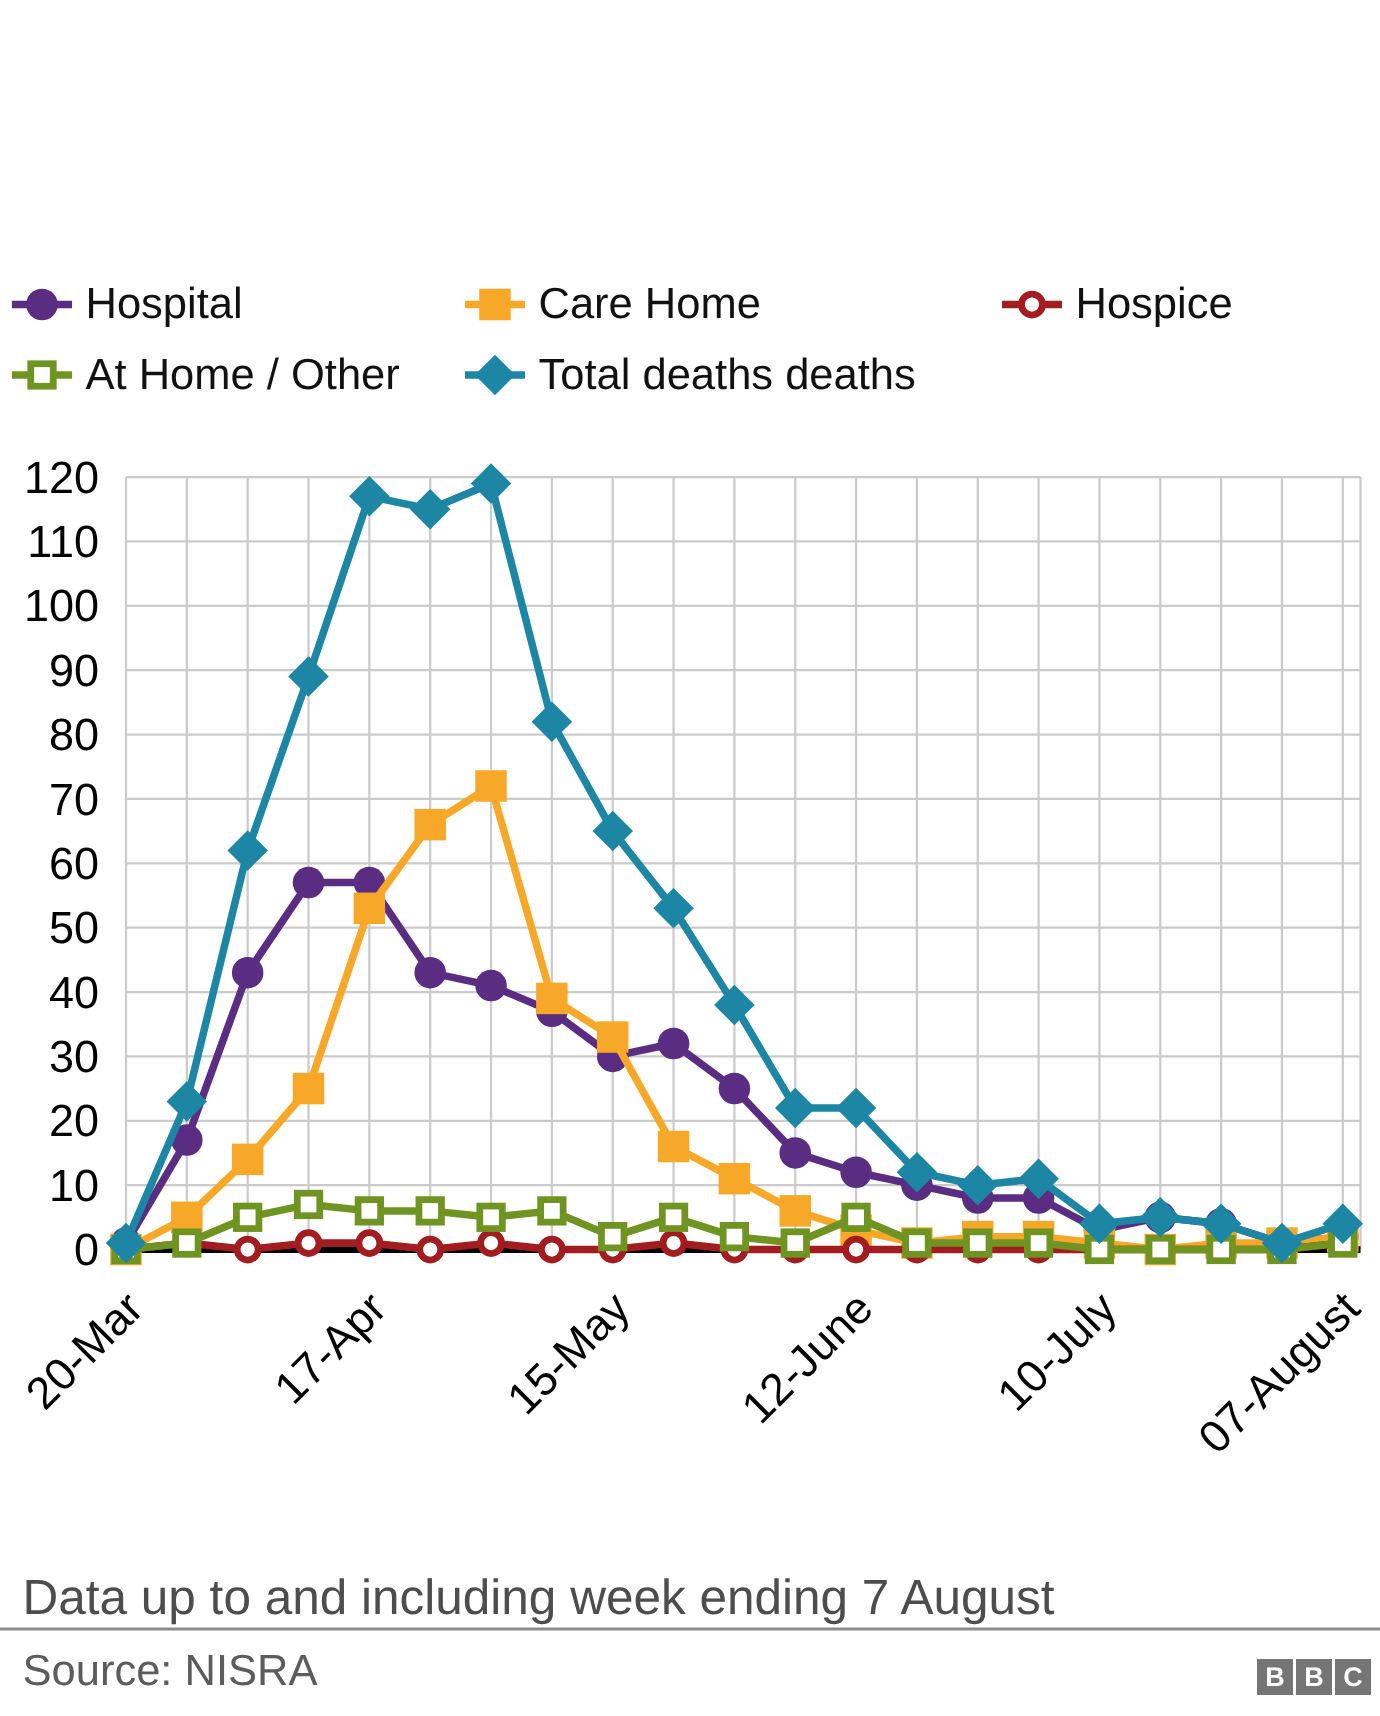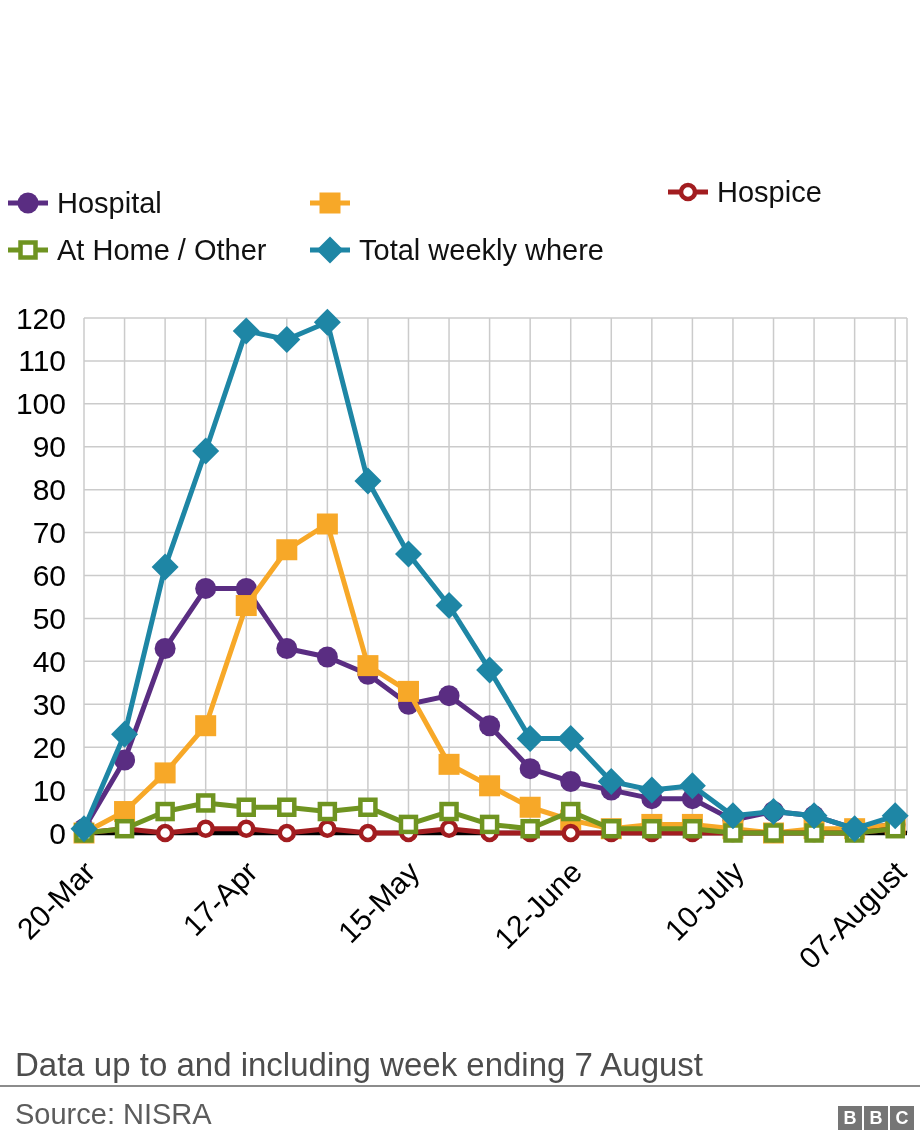--- a/index.html
+++ b/index.html
@@ -31,41 +31,42 @@
           <line x1="0" y1="17" x2="40" y2="17" stroke="#5a2d82" stroke-width="5"></line>
           <circle cx="20" cy="17" r="10.5" fill="#5a2d82"></circle>
         </svg>
         <span>Hospital</span>
       </div>
       <div class="legend-item" style="left: 310px; top: 186px;">
         <svg width="40" height="34">
           <line x1="0" y1="17" x2="40" y2="17" stroke="#f7a828" stroke-width="5"></line>
           <rect x="9.5" y="6.5" width="21" height="21" fill="#f7a828"></rect>
         </svg>
-      </div>
-      <div class="legend-item" style="left: 668px; top: 175px;">
+        <span>Care Home</span>
+      </div>
+      <div class="legend-item" style="left: 668px; top: 186px;">
         <svg width="40" height="34">
           <line x1="0" y1="17" x2="40" y2="17" stroke="#a21d20" stroke-width="5"></line>
           <circle cx="20" cy="17" r="7" fill="#fff" stroke="#a21d20" stroke-width="4.5"></circle>
         </svg>
         <span>Hospice</span>
       </div>
       <div class="legend-item" style="left: 8px; top: 233px; text-align: right;">
         <svg width="40" height="34">
           <line x1="0" y1="17" x2="40" y2="17" stroke="#6f9421" stroke-width="5"></line>
           <rect x="12.5" y="9.5" width="15" height="15" fill="#fff" stroke="#6f9421" stroke-width="4.5"></rect>
         </svg>
         <span>At Home / Other</span>
       </div>
       <div class="legend-item" style="left: 310px; top: 233px;">
         <svg width="40" height="34">
           <line x1="0" y1="17" x2="40" y2="17" stroke="#1e86a5" stroke-width="5"></line>
           <path d="M 20 3.5 L 33.5 17 L 20 30.5 L 6.5 17 Z" fill="#1e86a5"></path>
         </svg>
-        <span>Total weekly where</span>
+        <span>Total deaths deaths</span>
       </div>
     </div>
   <svg id="chart" class="chart-svg" width="920" height="1020">
       <g>
         <line x1="84" y1="318" x2="84" y2="833" stroke="#cbcbcb" stroke-width="1.5"></line>
         <line x1="124.56" y1="318" x2="124.56" y2="833" stroke="#cbcbcb" stroke-width="1.5"></line>
         <line x1="165.12" y1="318" x2="165.12" y2="833" stroke="#cbcbcb" stroke-width="1.5"></line>
         <line x1="205.68" y1="318" x2="205.68" y2="833" stroke="#cbcbcb" stroke-width="1.5"></line>
         <line x1="246.24" y1="318" x2="246.24" y2="833" stroke="#cbcbcb" stroke-width="1.5"></line>
         <line x1="286.8" y1="318" x2="286.8" y2="833" stroke="#cbcbcb" stroke-width="1.5"></line>

